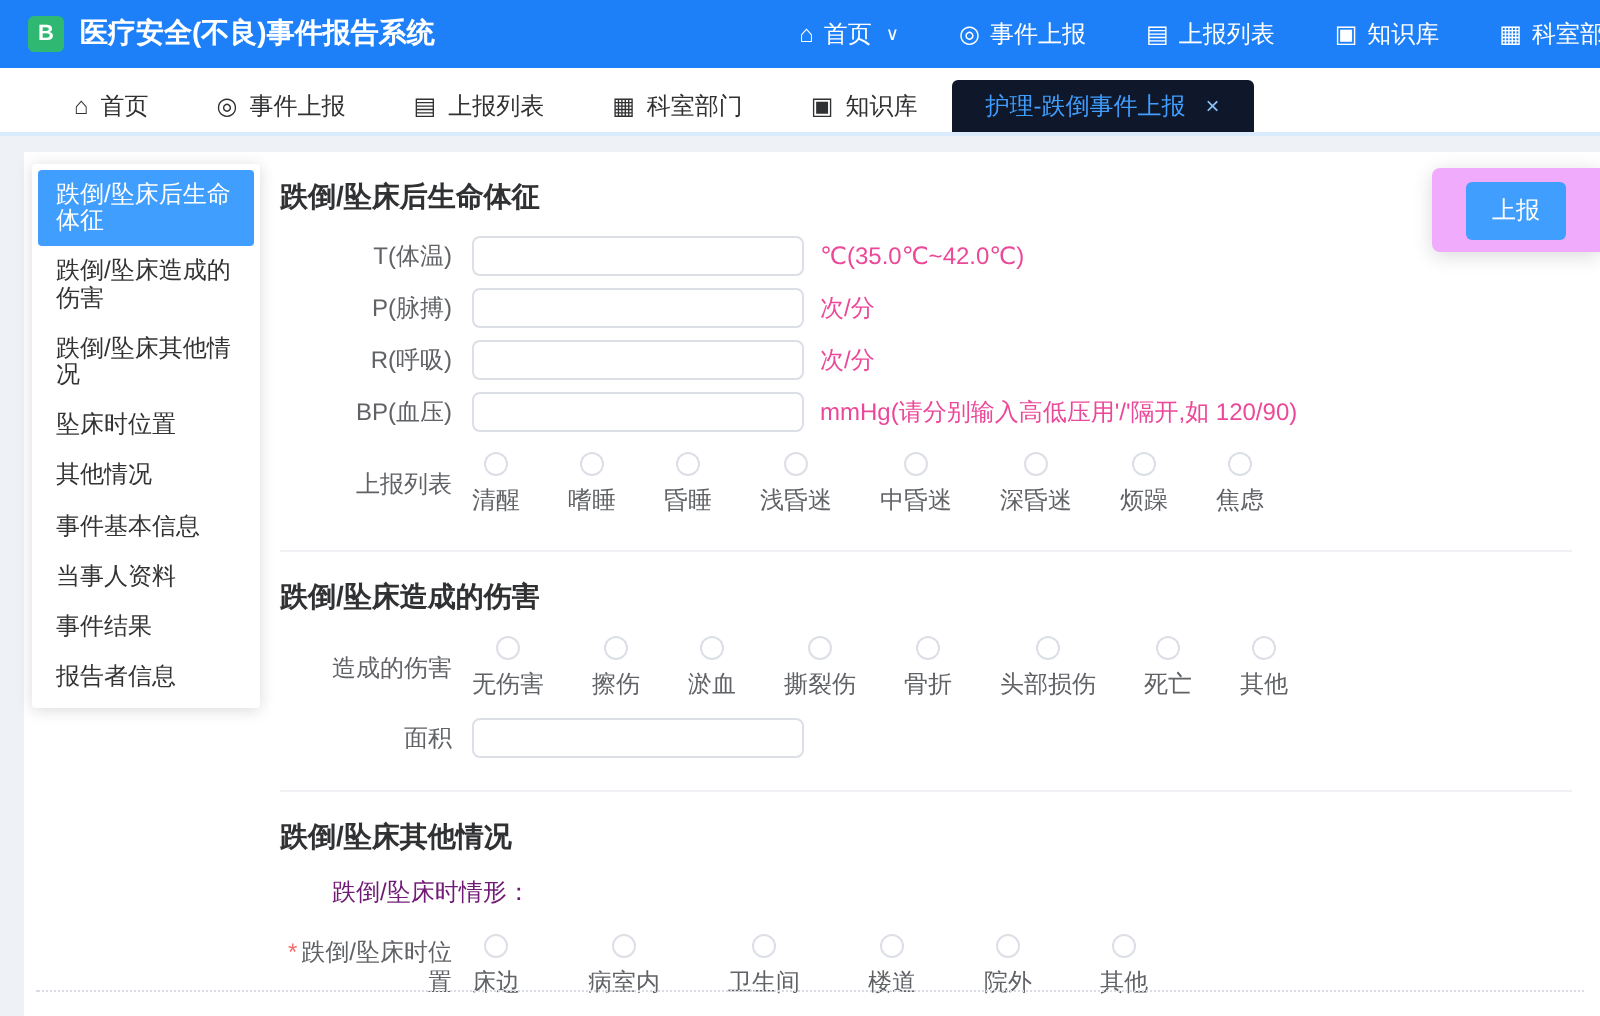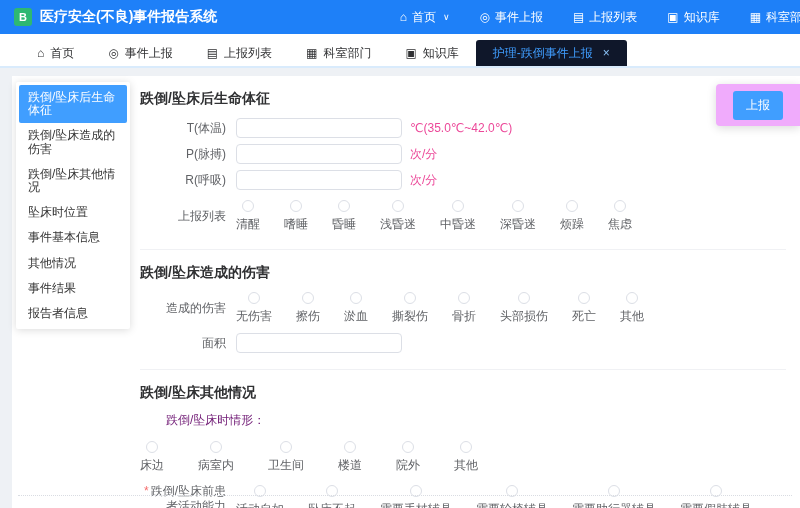--- a/index.html
+++ b/index.html
@@ -155,27 +155,30 @@
       <div class="side-item">
         <span>跌倒/坠床其他情况</span>
       </div>
 
 
       <div class="side-item">
         <span>坠床时位置</span>
       </div>
 
       <div class="side-item">
+        <span>其他情况</span>
+      </div>
+
+      <div class="side-item">
         <span>事件基本信息</span>
       </div>
 
       <div class="side-item">
-        <span>其他情况</span>
-      </div>
-
+        <span>当事人资料</span>
+      </div>
 
       <div class="side-item">
         <span>事件结果</span>
       </div>
 
       <div class="side-item">
         <span>报告者信息</span>
       </div>
     </div>
 
@@ -190,20 +193,25 @@
     </div>
     <div class="form-row">
       <div class="row-label">P(脉搏)</div>
       <input class="text-input" type="text" value="" style="">
       <span class="hint">次/分</span>
     </div>
     <div class="form-row">
       <div class="row-label">R(呼吸)</div>
       <input class="text-input" type="text" value="" style="">
       <span class="hint">次/分</span>
+    </div>
+    <div class="form-row">
+      <div class="row-label">BP(血压)</div>
+      <input class="text-input" type="text" value="" style="">
+      <span class="hint">mmHg(请分别输入高低压用'/'隔开,如 120/90)</span>
     </div>
     <div class="form-row radio-row">
       <div class="row-label">上报列表</div>
       <div class="radio-group">
           <label class="radio">
             <span class="radio-circle"></span>
             <span class="radio-label">清醒</span>
           </label>
           <label class="radio">
             <span class="radio-circle"></span>
@@ -281,20 +289,21 @@
       <div class="row-label">面积</div>
       <input class="text-input" type="text" value="" style="">
     </div>
 
     <div class="divider"></div>
 
     <div class="section-title">跌倒/坠床其他情况</div>
     <div class="subheading">跌倒/坠床时情形：</div>
 
     <div class="form-row radio-row">
+      <div class="row-label"><span class="star">*</span><span>跌倒/坠床时位置</span></div>
       <div class="radio-group wide">
           <label class="radio">
             <span class="radio-circle"></span>
             <span class="radio-label">床边</span>
           </label>
           <label class="radio">
             <span class="radio-circle"></span>
             <span class="radio-label">病室内</span>
           </label>
           <label class="radio">

